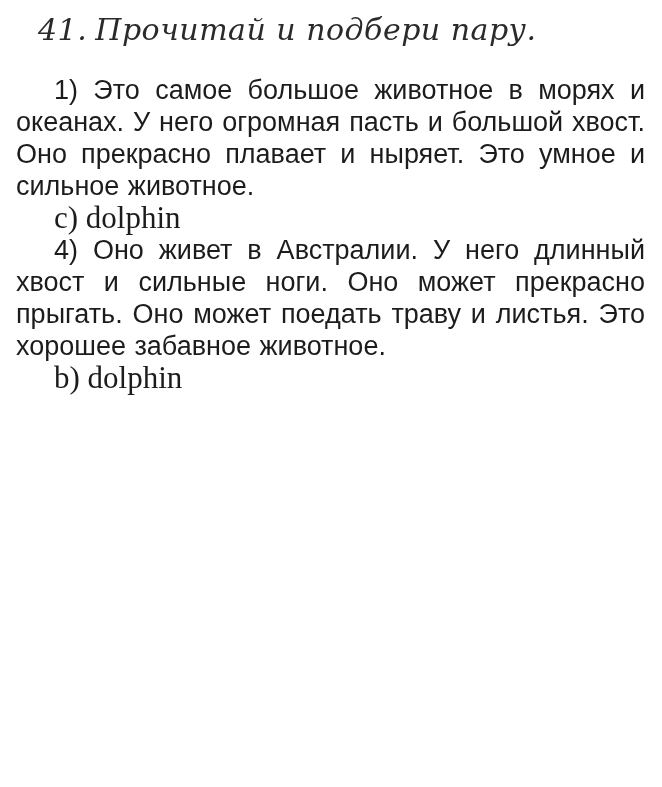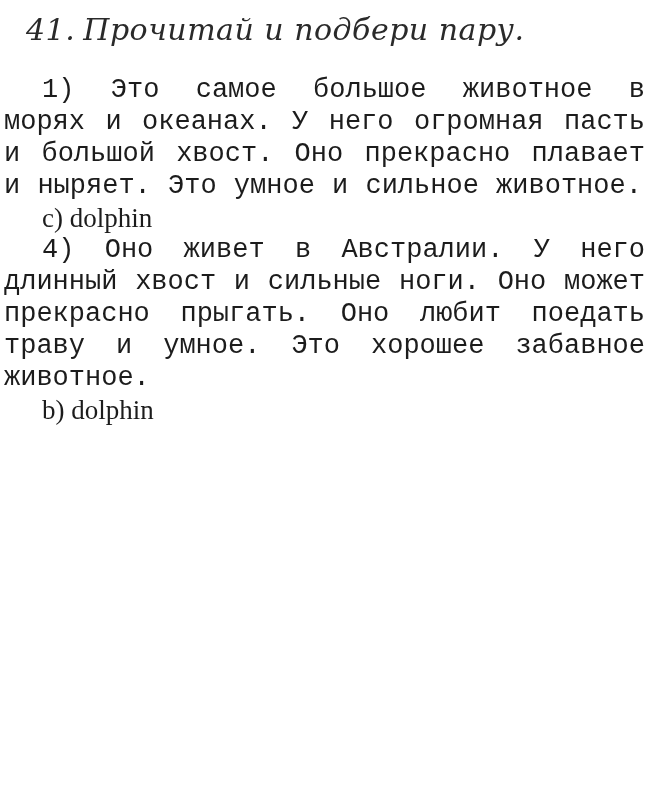--- a/index.html
+++ b/index.html
@@ -9,50 +9,50 @@
   }
   body {
     width: 662px;
     height: 787px;
     overflow: hidden;
   }
   .page {
     box-sizing: border-box;
     width: 662px;
     height: 787px;
-    padding: 8px 17px 0 4px;
+    padding: 8px 17px 0 16px;
     background: #ffffff;
     color: #1c1c1c;
   }
   .title {
     font-family: "DejaVu Serif", "Liberation Serif", serif;
     font-style: italic;
     font-weight: 400;
     font-size: 30px;
     line-height: 40px;
     letter-spacing: 0.5px;
     color: #2a2a2a;
     margin: 2px 0 24px 22px;
   }
   .title .num {
     margin-right: 8px;
   }
   .desc {
-    font-family: Liberation Mono, monospace;
+    font-family: Liberation Sans, sans-serif;
     font-size: 27px;
     line-height: 32px;
     text-align: justify;
     text-indent: 38px;
     margin: 0;
     color: #1c1c1c;
     word-spacing: 1px;
   }
   .answer {
     font-family: "Liberation Serif", "DejaVu Serif", serif;
-    font-size: 27px;
+    font-size: 31px;
     line-height: 32px;
     margin: 0;
     padding-left: 38px;
     color: #1c1c1c;
   }
 </style>
 </head>
 <body>
 
 <main class="page">
@@ -64,17 +64,17 @@
     <p class="answer"><span>c)</span> <span>dolphin</span></p>
   </section>
 
   <section>
   </section>
 
   <section>
   </section>
 
   <section>
-    <p class="desc"><span>4)</span> <span>Оно живет в Австралии. У него длинный хвост и сильные ноги. Оно может прекрасно прыгать. Оно любит поедать траву и умное. Это хорошее забавное животное.</span></p>
+    <p class="desc"><span>4)</span> <span>Оно живет в Австралии. У него длинный хвост и сильные ноги. Оно может прекрасно прыгать. Оно может поедать траву и листья. Это хорошее забавное животное.</span></p>
     <p class="answer"><span>b)</span> <span>dolphin</span></p>
   </section>
 
 </main>
 
 </body></html>

